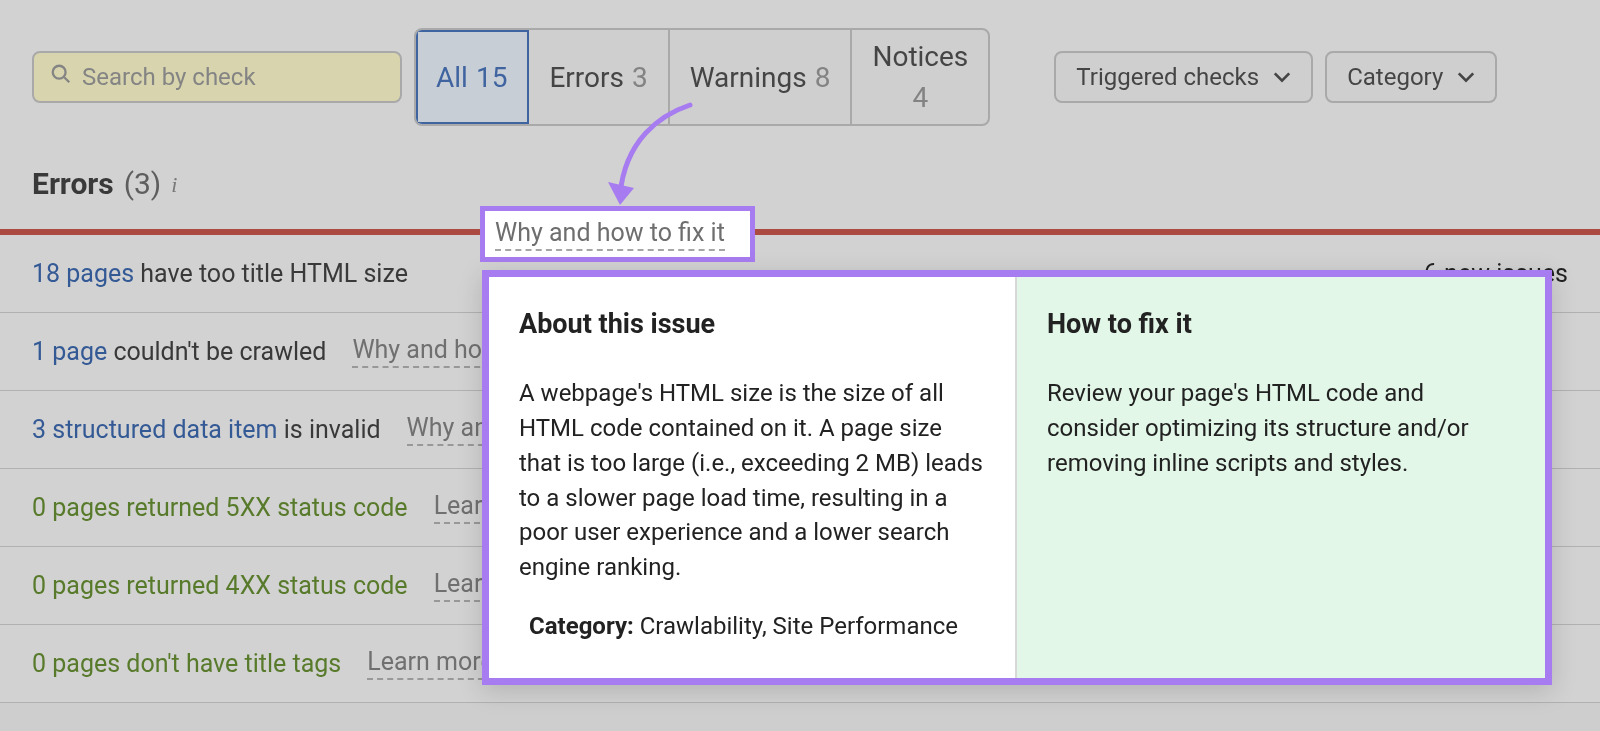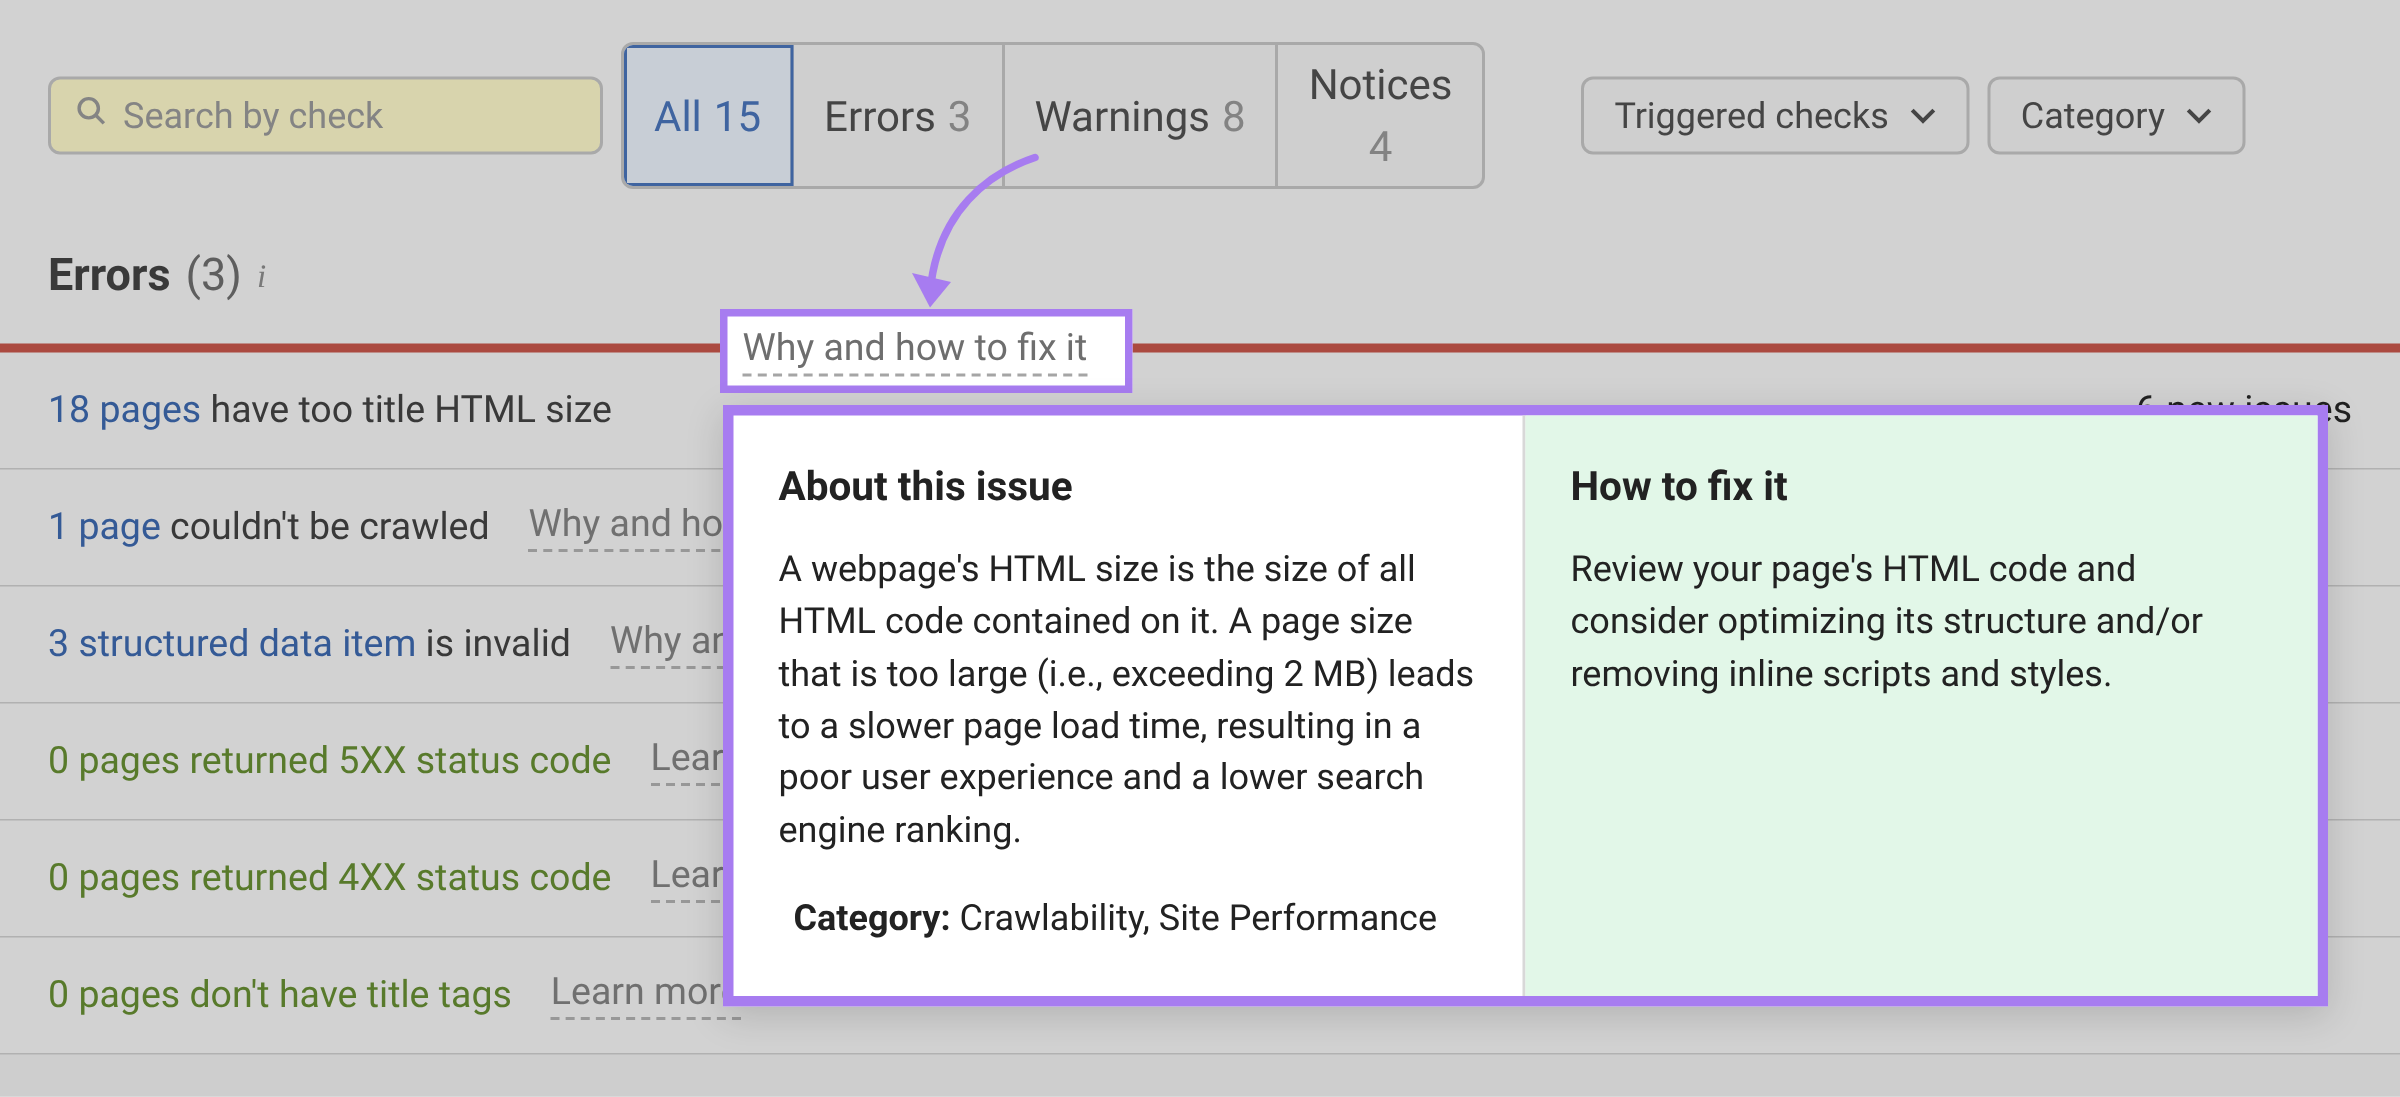--- a/index.html
+++ b/index.html
@@ -173,21 +173,21 @@
     box-shadow: 0 6px 24px rgba(0,0,0,0.15);
   }
   .popover .col {
     padding: 28px 30px 34px 30px;
     font-size: 24px;
     line-height: 1.45;
   }
   .popover .col h3 {
     font-size: 27px;
     font-weight: 700;
-    margin-bottom: 18px;
+    margin-bottom: 32px;
   }
   .popover .about { flex: 1 1 50%; border-right: 2px solid #d8d8d8; }
   .popover .fix {
     flex: 1 1 50%;
     background: #e2f7e8;
   }
   .popover .cat { margin-top: 24px; }
   .popover .cat .lbl { font-weight: 700; margin-left: 10px; }
 </style>
 </head>

